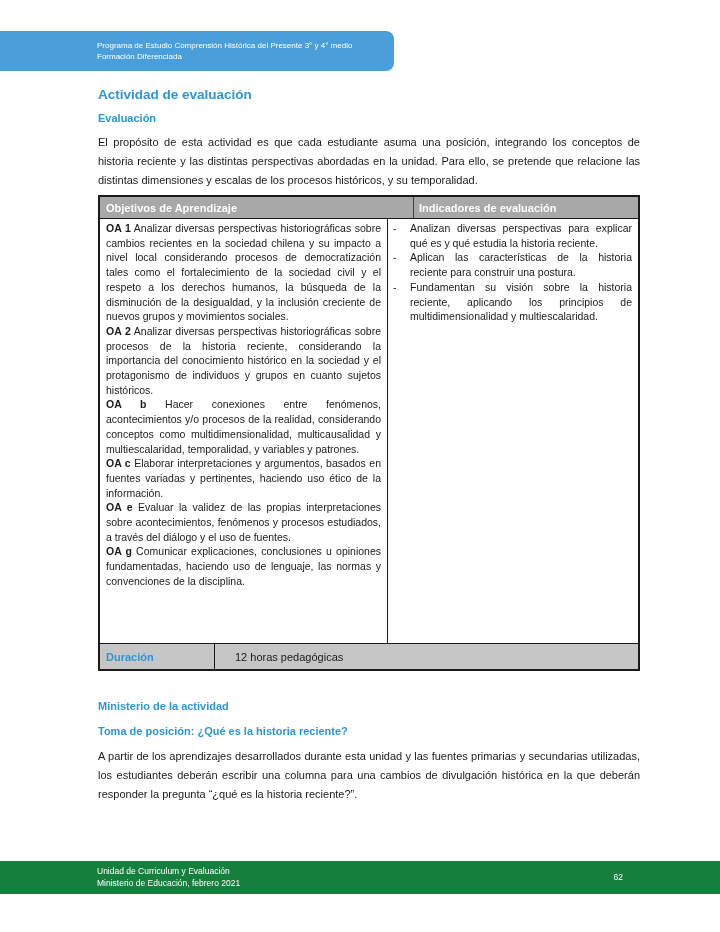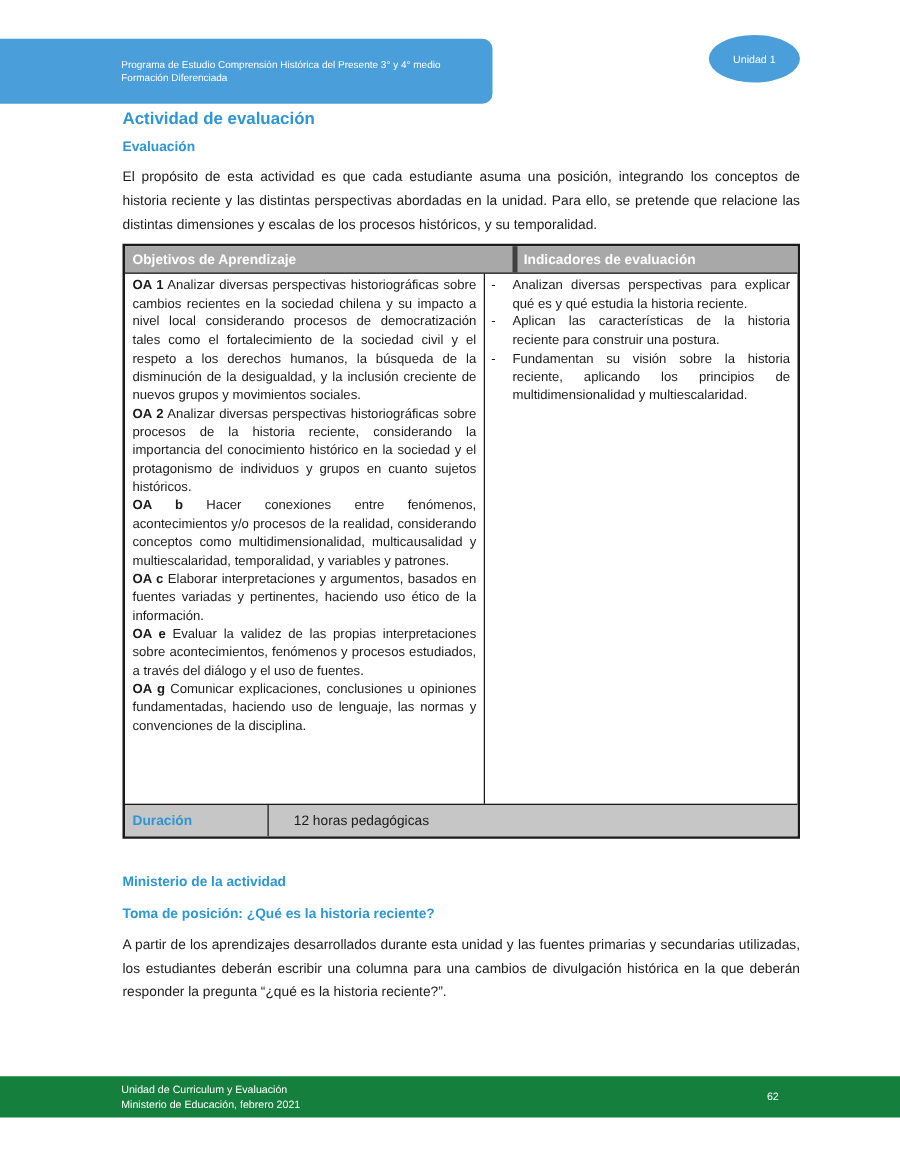--- a/index.html
+++ b/index.html
@@ -10,21 +10,21 @@
   }
   .page {
     position: relative;
     width: 720px; height: 932px;
     background: #ffffff;
     overflow: hidden;
   }
   
   .header-bar {
     position: absolute; left: 0; top: 31px;
-    width: 394px; height: 52px;
+    width: 394px; height: 40px;
     background: #4A9FDB;
     border-radius: 0 8px 8px 0;
     color: #ffffff;
     font-size: 8px; line-height: 11.5px;
     display: flex; flex-direction: column; justify-content: center;
     padding-left: 97px; box-sizing: border-box;
     white-space: nowrap;
   }
   .unit-badge {
     position: absolute; left: 567px; top: 28px;
@@ -59,21 +59,21 @@
     border: 2px solid #1a1a1a;
   }
   .t-head {
     display: flex;
     background: #A8A8A8; color: #ffffff;
     font-size: 11px; font-weight: bold;
     border-bottom: 1px solid #1a1a1a;
   }
   .t-head .c1 {
     width: 314px; box-sizing: border-box;
-    border-right: 4px solid #404040;
+    border-right: 1px solid #404040;
     padding: 5px 6px 4px 6px;
   }
   .t-head .c2 { flex: 1; padding: 5px 6px 4px 5px; }
   .t-body {
     display: flex;
     font-size: 10.5px; line-height: 14.7px;
   }
   .t-body .c1 {
     width: 288px; box-sizing: border-box;
     border-right: 1px solid #1a1a1a;
@@ -116,21 +116,20 @@
 </head>
 <body>
 
 <div class="page">
 
   <div class="header-bar">
     <div>Programa de Estudio Comprensión Histórica del Presente 3° y 4° medio</div>
     <div>Formación Diferenciada</div>
   </div>
 
-  <div class="unit-badge">Unidad 1</div>
 
   <div class="content">
 
     <h1 class="doc-title">Actividad de evaluación</h1>
 
     <h2 class="sub-heading purpose-heading">Evaluación</h2>
 
     <p class="body-par">El propósito de esta actividad es que cada estudiante asuma una posición, integrando los conceptos de historia reciente y las distintas perspectivas abordadas en la unidad. Para ello, se pretende que relacione las distintas dimensiones y escalas de los procesos históricos, y su temporalidad.</p>
 
     <div class="table-wrap">

